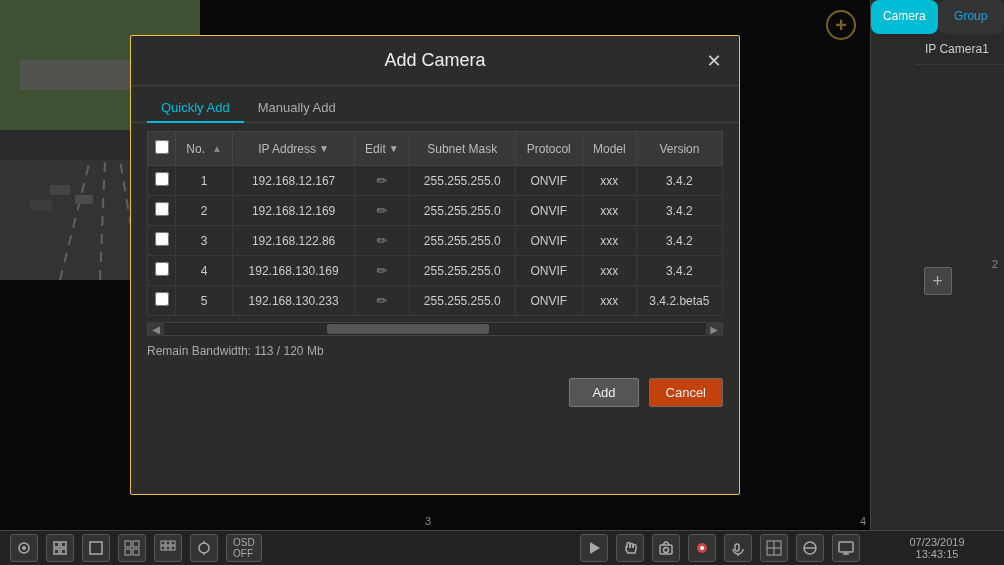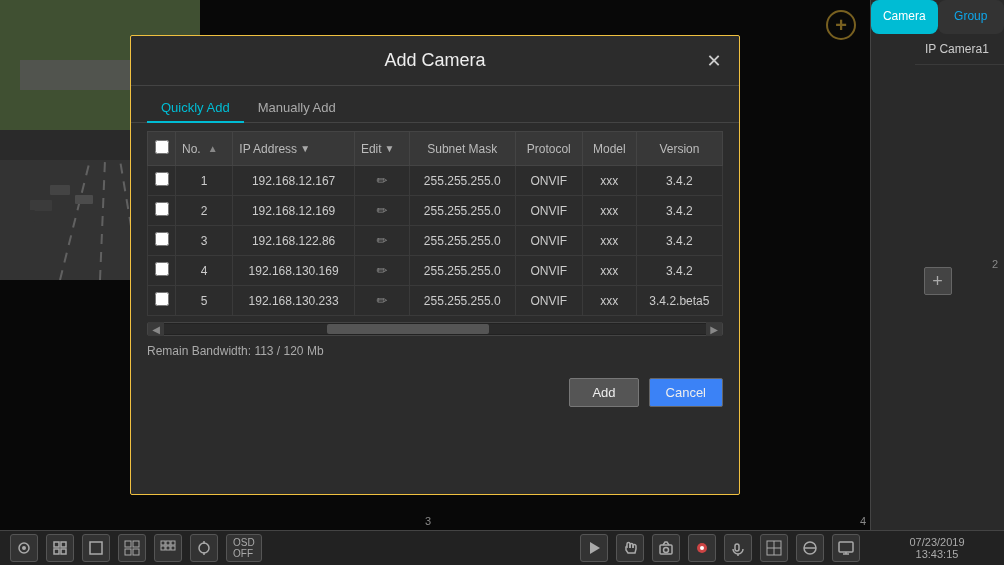--- a/index.html
+++ b/index.html
@@ -292,20 +292,21 @@
     }
     .sort-icon {
       display: inline-block;
       margin-left: 4px;
       color: #888;
       font-size: 10px;
     }
     .col-header-with-icon {
       display: flex;
       align-items: center;
+      justify-content: center;
       gap: 3px;
     }
     .edit-icon {
       color: #888;
       font-size: 13px;
       cursor: pointer;
     }
     .dropdown-arrow {
       color: #aaa;
       font-size: 10px;
@@ -364,21 +365,21 @@
       padding: 6px 22px;
       background: #555;
       border: 1px solid #777;
       color: #eee;
       font-size: 13px;
       cursor: pointer;
       border-radius: 2px;
     }
     .btn-cancel {
       padding: 6px 16px;
-      background: #3b82f6;
+      background: #c2410c;
       border: 1px solid #666;
       color: #eee;
       font-size: 13px;
       cursor: pointer;
       border-radius: 2px;
     }
     .remain-bandwidth {
       font-size: 12px;
       color: #aaa;
       padding: 2px 16px 10px;

